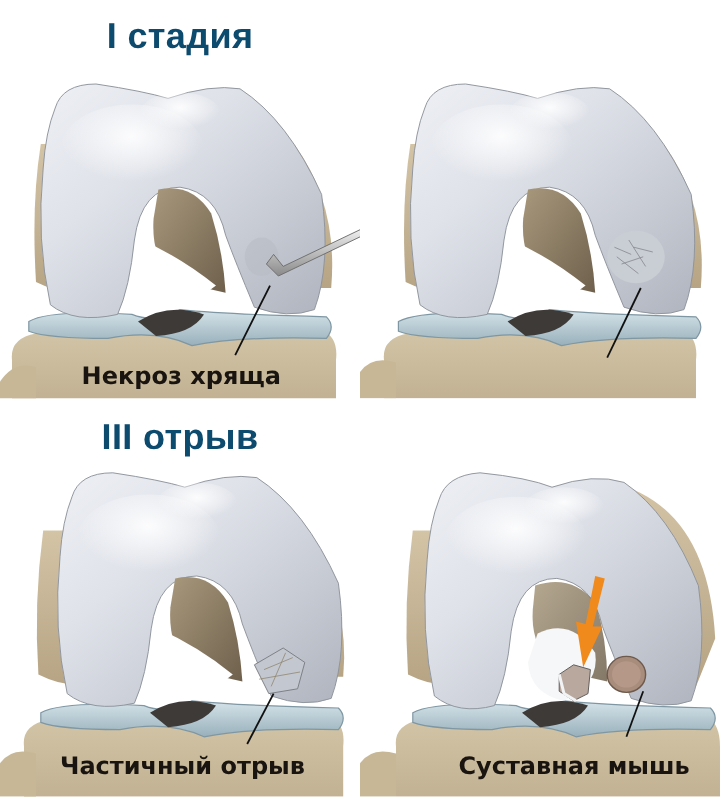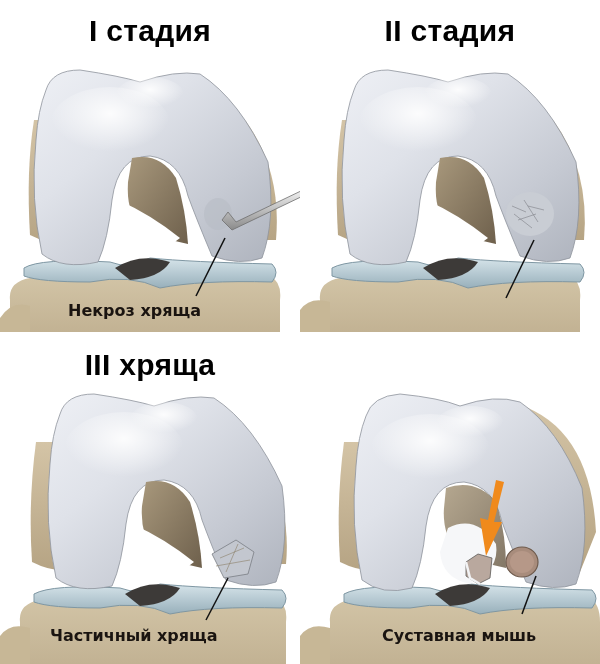--- a/index.html
+++ b/index.html
@@ -22,33 +22,33 @@
     }
     .stage-title {
       position: absolute;
       top: 14px;
       left: 0;
       width: 300px;
       text-align: center;
       font-family: "Liberation Sans", sans-serif;
       font-weight: bold;
       font-size: 30px;
-      color: #000000;
+      color: #0c4a6e;
       letter-spacing: 0.3px;
     }
     .knee-svg {
       position: absolute;
       left: 0;
       top: 0;
     }
     .caption {
       position: absolute;
       font-family: "DejaVu Sans", sans-serif;
       font-weight: bold;
-      font-size: 16px;
+      font-size: 20px;
       color: #1a1410;
       white-space: nowrap;
     }
   </style>
 </head>
 <body>
 
 <svg width="0" height="0" style="position:absolute">
   <defs>
     <linearGradient id="cartGrad" x1="0" y1="0" x2="1" y2="1">
@@ -124,43 +124,42 @@
     <path d="M54,90 Q60,70 88,70 Q128,76 148,82 Q183,70 208,74 Q248,100 276,162 Q284,220 270,258 Q248,266 220,256 Q204,218 196,196 Q188,160 158,156 Q126,156 120,200 Q116,240 106,262 Q70,270 50,254 Q38,200 44,140 Q46,110 54,90 Z" fill="url(#cartGrad)" stroke="#8e939c" stroke-width="0.8"></path>
     <ellipse cx="118" cy="125" rx="60" ry="38" fill="url(#cartShine)"></ellipse>
     <ellipse cx="158" cy="95" rx="34" ry="18" fill="url(#cartShine)"></ellipse>
     <path d="M140,158 Q168,152 184,178 Q194,210 196,244 Q168,238 148,230 Q134,210 136,182 Z" fill="url(#notchGrad)"></path>
     <path d="M126,200 Q158,214 188,238 Q158,262 126,252 Z" fill="#ffffff"></path>
 
     <ellipse cx="230" cy="214" rx="24" ry="22" fill="#c9cdd4"></ellipse>
     <path d="M212,206 L226,212 M218,220 L236,214 M224,200 L238,222 M214,214 L232,228 M228,206 L244,210" stroke="#7d7f86" stroke-width="0.6"></path>
     <line x1="234" y1="240" x2="206" y2="298" stroke="#111" stroke-width="1.5"></line>
   </svg>
-  <div class="stage-title">II стадия</div>
 </div>
 
 <div class="panel" style="left:0;top:332px;">
   <svg class="knee-svg" width="300" height="332">
     <path d="M20,290 Q18,272 40,268 L276,266 Q288,272 286,290 L286,332 L20,332 Z" fill="url(#tibiaGrad)"></path>
     <path d="M0,304 Q10,290 30,296 L30,332 L0,332 Z" fill="#c7b796"></path>
     <path d="M34,262 Q52,252 120,256 Q140,264 160,252 Q200,256 282,258 Q290,266 282,276 Q210,274 170,282 Q140,268 100,276 Q50,276 34,270 Z" fill="url(#menGrad)" stroke="#7f97a3" stroke-width="1"></path>
     <path d="M125,262 Q150,246 180,256 Q170,272 140,274 Z" fill="#3d3a38"></path>
     <path d="M36,110 Q28,170 32,230 Q62,245 82,232 L82,110 Z" fill="url(#boneGrad)"></path>
     <path d="M255,110 Q292,170 286,232 L255,232 Z" fill="url(#boneGrad)"></path>
     <path d="M60,82 Q66,62 94,62 Q134,68 154,74 Q189,62 214,66 Q254,92 282,154 Q290,212 276,250 Q254,258 226,248 Q210,210 202,188 Q194,152 164,148 Q132,148 126,192 Q122,232 112,254 Q76,262 56,246 Q44,192 50,132 Q52,102 60,82 Z" fill="url(#cartGrad)" stroke="#8e939c" stroke-width="0.8"></path>
     <ellipse cx="124" cy="118" rx="60" ry="38" fill="url(#cartShine)"></ellipse>
     <ellipse cx="164" cy="88" rx="34" ry="18" fill="url(#cartShine)"></ellipse>
     <path d="M146,150 Q174,144 190,170 Q200,202 202,236 Q174,230 154,222 Q140,202 142,174 Z" fill="url(#notchGrad)"></path>
     <path d="M132,192 Q164,206 194,230 Q164,254 132,244 Z" fill="#ffffff"></path>
 
     <path d="M212,222 L236,208 L254,220 L248,242 L224,246 Z" fill="#c3c7cf" stroke="#7a7d84" stroke-width="0.8"></path>
     <path d="M220,226 L244,216 M226,240 L238,212 M216,234 L250,228" stroke="#8c8068" stroke-width="0.6"></path>
     <line x1="228" y1="246" x2="206" y2="288" stroke="#111" stroke-width="1.5"></line>
   </svg>
-  <div class="stage-title" style="top:16px;">III хряща</div>
-  <div class="caption" style="left:50px;top:294px;">Частичный хряща</div>
+  <div class="stage-title" style="top:16px;">III отрыв</div>
+  <div class="caption" style="left:50px;top:294px;">Частичный отрыв</div>
 </div>
 
 <div class="panel" style="left:300px;top:332px;">
   <svg class="knee-svg" width="300" height="332">
     <path d="M30,290 Q28,272 50,268 L290,266 Q300,272 300,290 L300,332 L30,332 Z" fill="url(#tibiaGrad)"></path>
     <path d="M0,304 Q10,290 30,296 L30,332 L0,332 Z" fill="#c7b796"></path>
     <path d="M44,262 Q62,252 130,256 Q150,264 170,252 Q210,256 292,258 Q300,266 292,276 Q220,274 180,282 Q150,268 110,276 Q60,276 44,270 Z" fill="url(#menGrad)" stroke="#7f97a3" stroke-width="1"></path>
     <path d="M135,262 Q160,246 190,256 Q180,272 150,274 Z" fill="#3d3a38"></path>
     <path d="M44,110 Q36,170 40,230 Q70,245 90,232 L90,110 Z" fill="url(#boneGrad)"></path>
     <path d="M210,70 Q290,90 296,200 L280,240 L250,100 Z" fill="url(#boneGrad)"></path>

